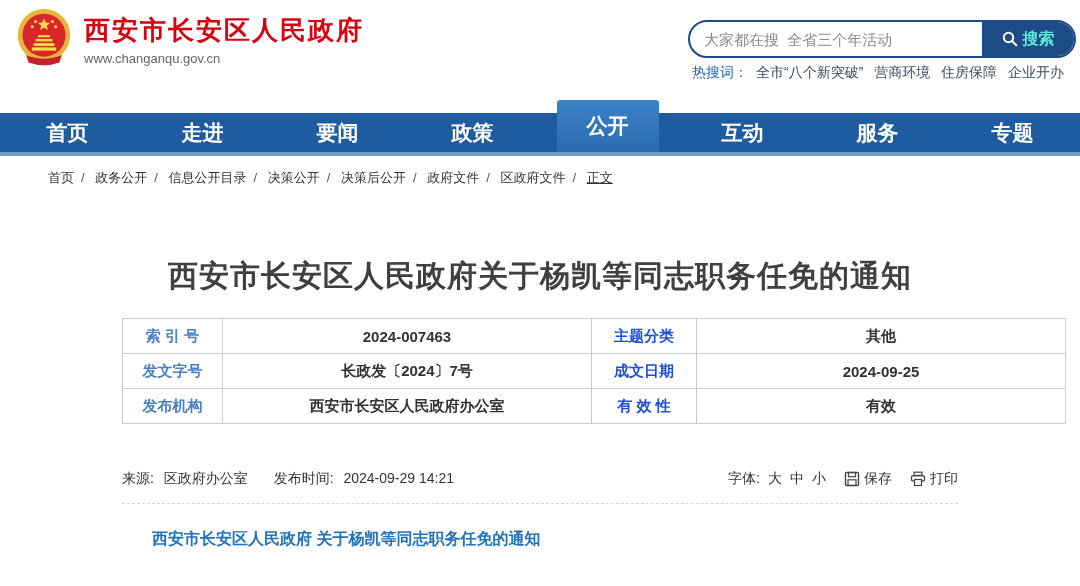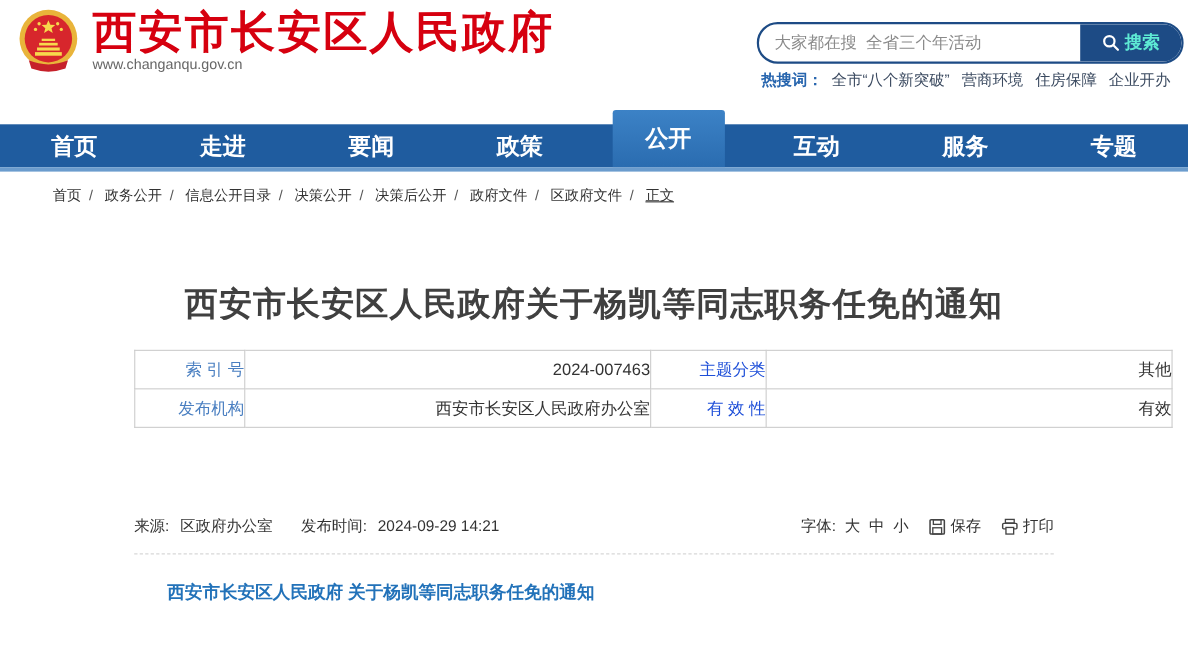--- a/index.html
+++ b/index.html
@@ -12,42 +12,42 @@
     width: 1080px;
     height: 586px;
     background: #fff;
     overflow: hidden;
   }
 
   
   .header { position: absolute; top: 0; left: 0; width: 100%; height: 113px; background: #fff; }
   .emblem { position: absolute; left: 14px; top: 7px; width: 60px; height: 62px; }
   .site-block { position: absolute; left: 84px; top: 13px; }
-  .site-title { font-size: 40px; font-weight: bold; color: #d6000f; letter-spacing: 2px; line-height: 34px; text-align: right; }
+  .site-title { font-size: 26px; font-weight: bold; color: #d6000f; letter-spacing: 2px; line-height: 34px; text-align: right; }
   .site-url { font-size: 13px; color: #666; margin-top: 4px; }
 
   .search-pill {
     position: absolute; left: 688px; top: 20px; width: 388px; height: 38px;
     border: 2px solid #1d4b85; border-radius: 20px; background: #fff;
     display: flex; overflow: hidden;
   }
   .search-input {
     flex: 1; border: none; outline: none; background: transparent;
     padding: 0 14px; font-size: 15px; color: #3b82f6;
     font-family: "Liberation Sans", "DejaVu Sans", sans-serif;
   }
   .search-input::placeholder { color: #8a8a8a; }
   .search-btn {
     width: 92px; height: 100%; background: #1d4b85; color: #5eead4; border: none;
     font-size: 16px; font-weight: bold; cursor: pointer;
     display: flex; align-items: center; justify-content: center; gap: 5px;
     font-family: "Liberation Sans", "DejaVu Sans", sans-serif;
   }
   .hot { position: absolute; left: 692px; top: 63px; display: flex; font-size: 14px; }
-  .hot-label { color: #2765ae; font-weight: bold; white-space: nowrap; line-height: 19px; }
+  .hot-label { color: #2765ae; font-weight: normal; white-space: nowrap; line-height: 19px; }
   .hot-lines { color: #3b4a60; margin-left: 8px; line-height: 19px; }
   .hot-term { margin-right: 7px; cursor: pointer; }
 
   
   .nav {
     position: absolute; top: 113px; left: 0; width: 100%; height: 39px;
     background: #1f5c9f; display: flex; overflow: visible;
   }
   .nav-strip { position: absolute; top: 152px; left: 0; width: 100%; height: 4px; background: #6b9ccd; }
   .nav-item {
@@ -72,22 +72,22 @@
   .doc-title {
     position: absolute; top: 256px; left: 0; width: 100%;
     text-align: center; font-size: 30px; font-weight: bold; color: #404040;
     letter-spacing: 1px;
   }
   .info-table {
     position: absolute; top: 318px; left: 122px; width: 836px;
     border-collapse: collapse; table-layout: fixed;
   }
   .info-table td {
-    border: 1px solid #ccc; height: 35px; text-align: right;
-    font-size: 15px; background: #fff;
+    border: 1px solid #ccc; height: 35px; text-align: center;
+    font-size: 15px; background: #fff; font-weight: bold;
   }
   .info-table td.lbl { color: #4a7fc1; width: 100px; }
   .info-table td.lbl-b { color: #1d4ed8; width: 105px; }
   .info-table td.val { color: #333; width: 369px; }
 
   .meta {
     position: absolute; top: 470px; left: 122px; width: 836px;
     display: flex; justify-content: space-between; align-items: center;
     font-size: 14px; color: #333;
   }
@@ -197,20 +197,26 @@
 
   <div class="doc-title">西安市长安区人民政府关于杨凯等同志职务任免的通知</div>
 
   <table class="info-table">
     <tbody>
         <tr>
       <td class="lbl">索 引 号</td>
       <td class="val">2024-007463</td>
       <td class="lbl-b">主题分类</td>
       <td class="val">其他</td>
+    </tr>
+    <tr>
+      <td class="lbl">发文字号</td>
+      <td class="val">长政发〔2024〕7号</td>
+      <td class="lbl-b">成文日期</td>
+      <td class="val">2024-09-25</td>
     </tr>
     <tr>
       <td class="lbl">发布机构</td>
       <td class="val">西安市长安区人民政府办公室</td>
       <td class="lbl-b">有 效 性</td>
       <td class="val">有效</td>
     </tr>
   </tbody>
     </table>
 

